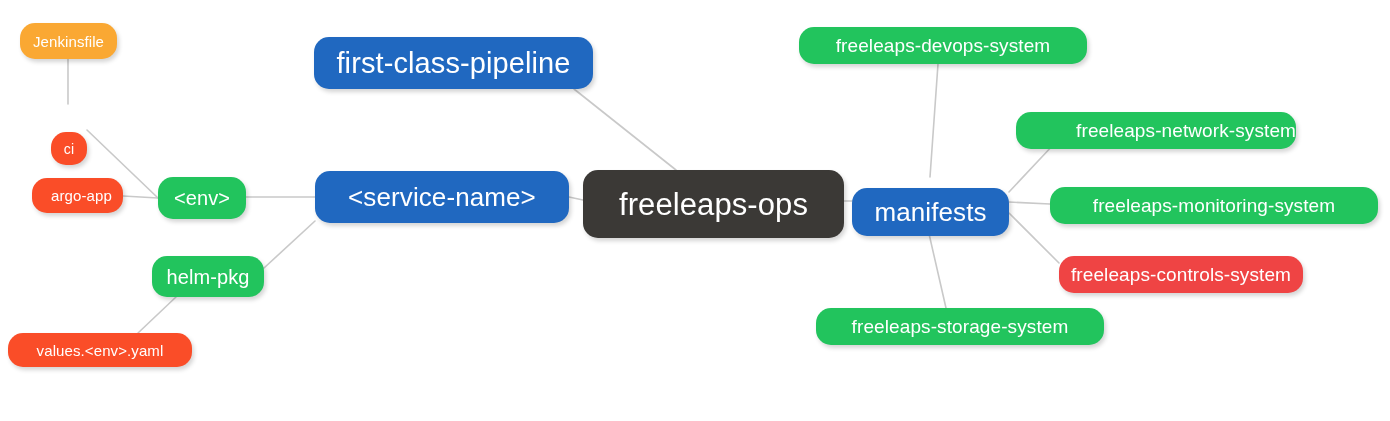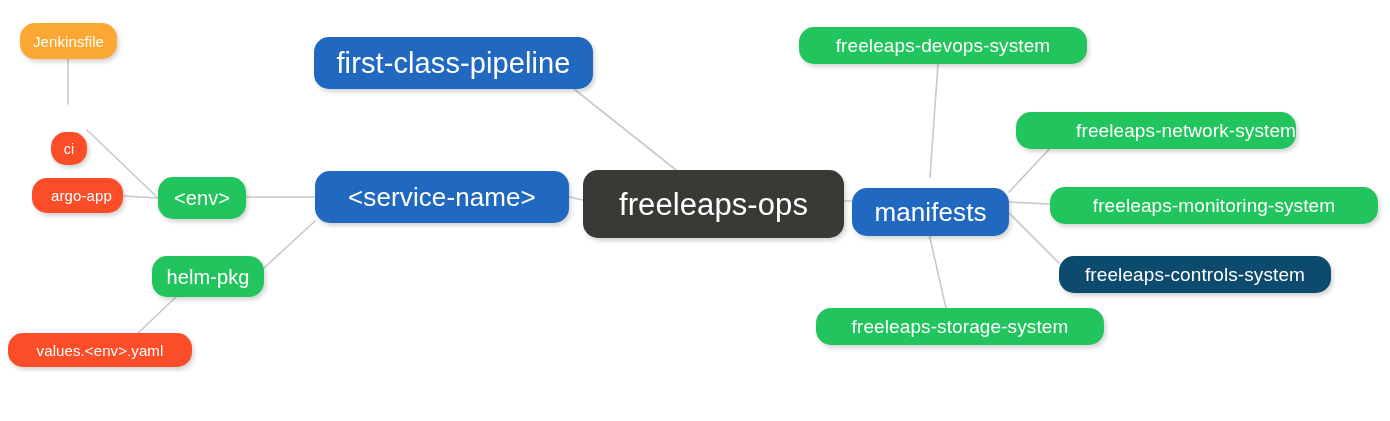--- a/index.html
+++ b/index.html
@@ -93,20 +93,20 @@
       </div>
       <div class="node" style="left: 799px; top: 27px; width: 288px; height: 37px; background: rgb(34, 196, 93); font-size: 19px;">
         <span>freeleaps-devops-system</span>
       </div>
       <div class="node" style="left: 1016px; top: 112px; width: 280px; height: 37px; background: rgb(34, 196, 93); font-size: 19px; justify-content: flex-end;">
         <span>freeleaps-network-system</span>
       </div>
       <div class="node" style="left: 1050px; top: 187px; width: 328px; height: 37px; background: rgb(34, 196, 93); font-size: 19px;">
         <span>freeleaps-monitoring-system</span>
       </div>
-      <div class="node" style="left: 1059px; top: 256px; width: 272px; height: 37px; background: #0c4a6e; font-size: 19px;">
+      <div class="node" style="left: 1059px; top: 256px; width: 244px; height: 37px; background: #ef4444; font-size: 19px;">
         <span>freeleaps-controls-system</span>
       </div>
       <div class="node" style="left: 816px; top: 308px; width: 288px; height: 37px; background: rgb(34, 196, 93); font-size: 19px;">
         <span>freeleaps-storage-system</span>
       </div>
     </div>
 </div>
 
 </body></html>

